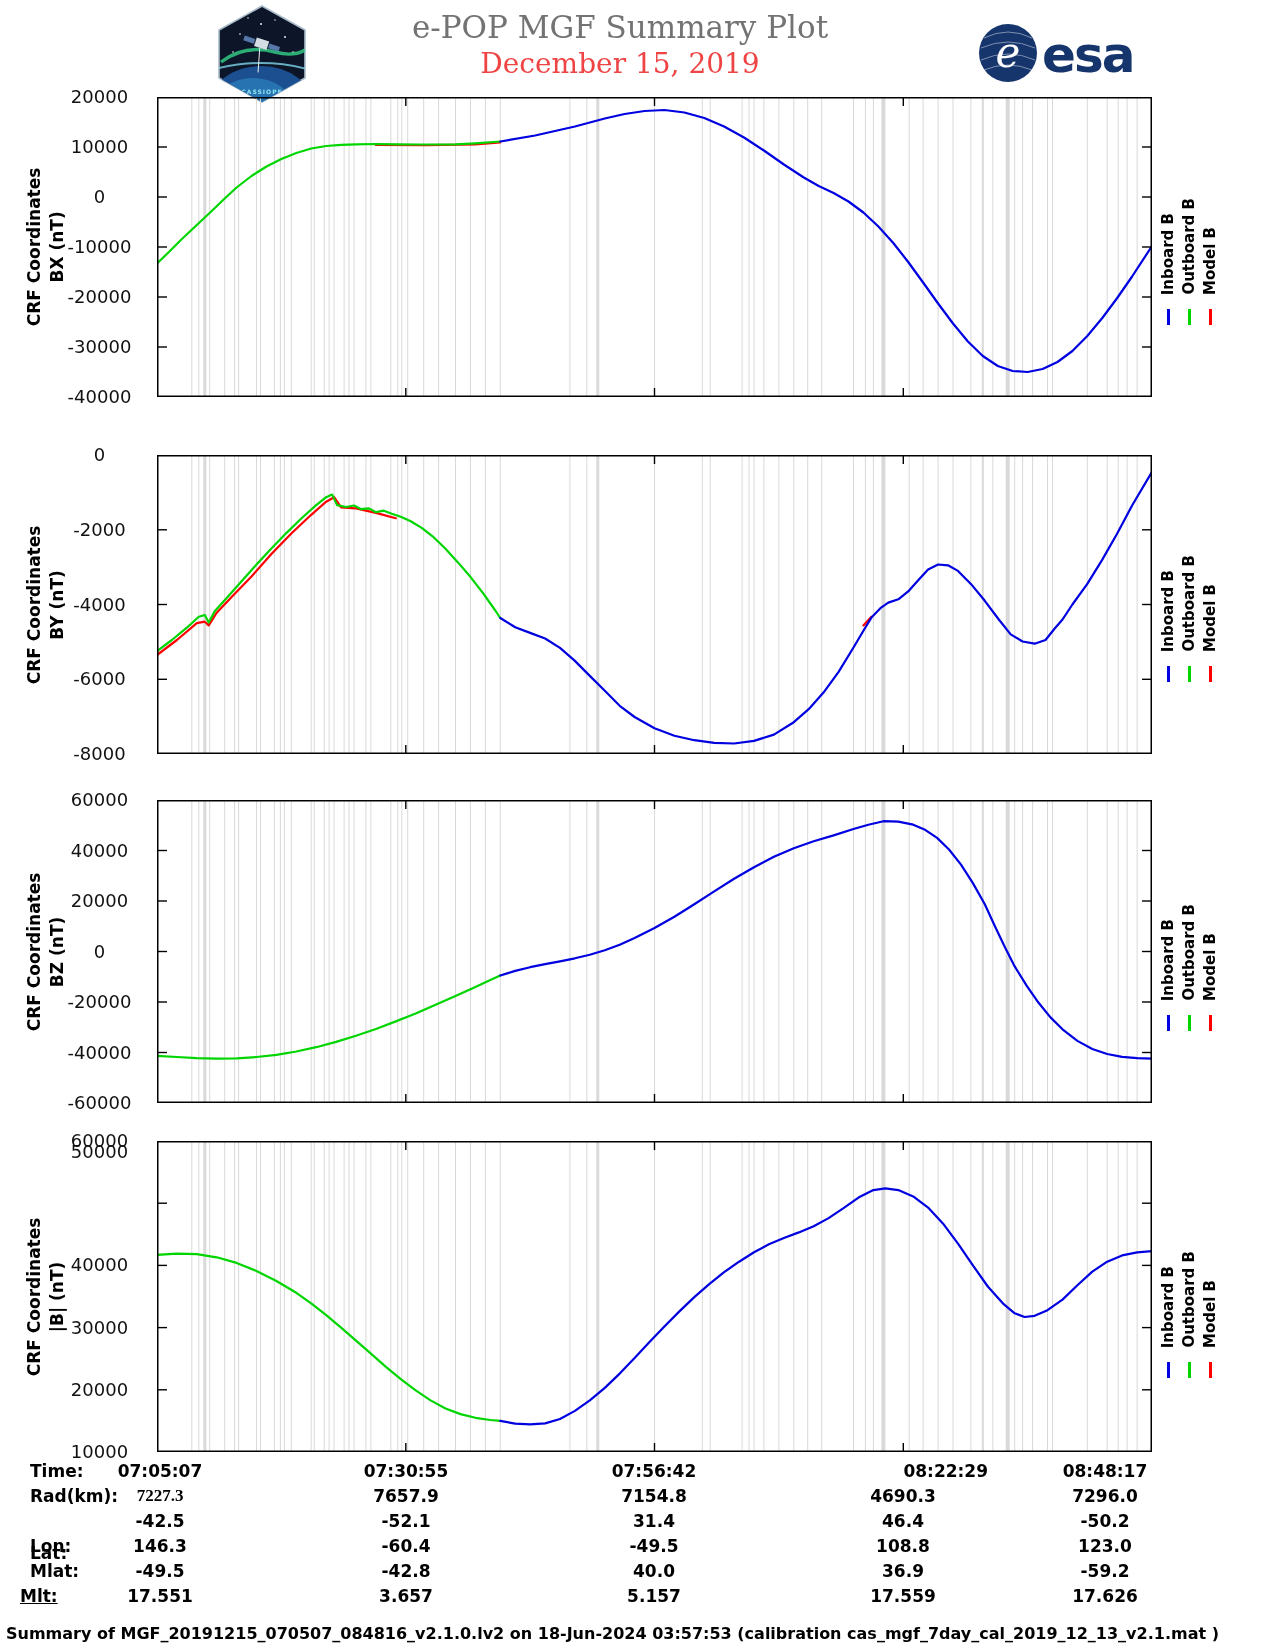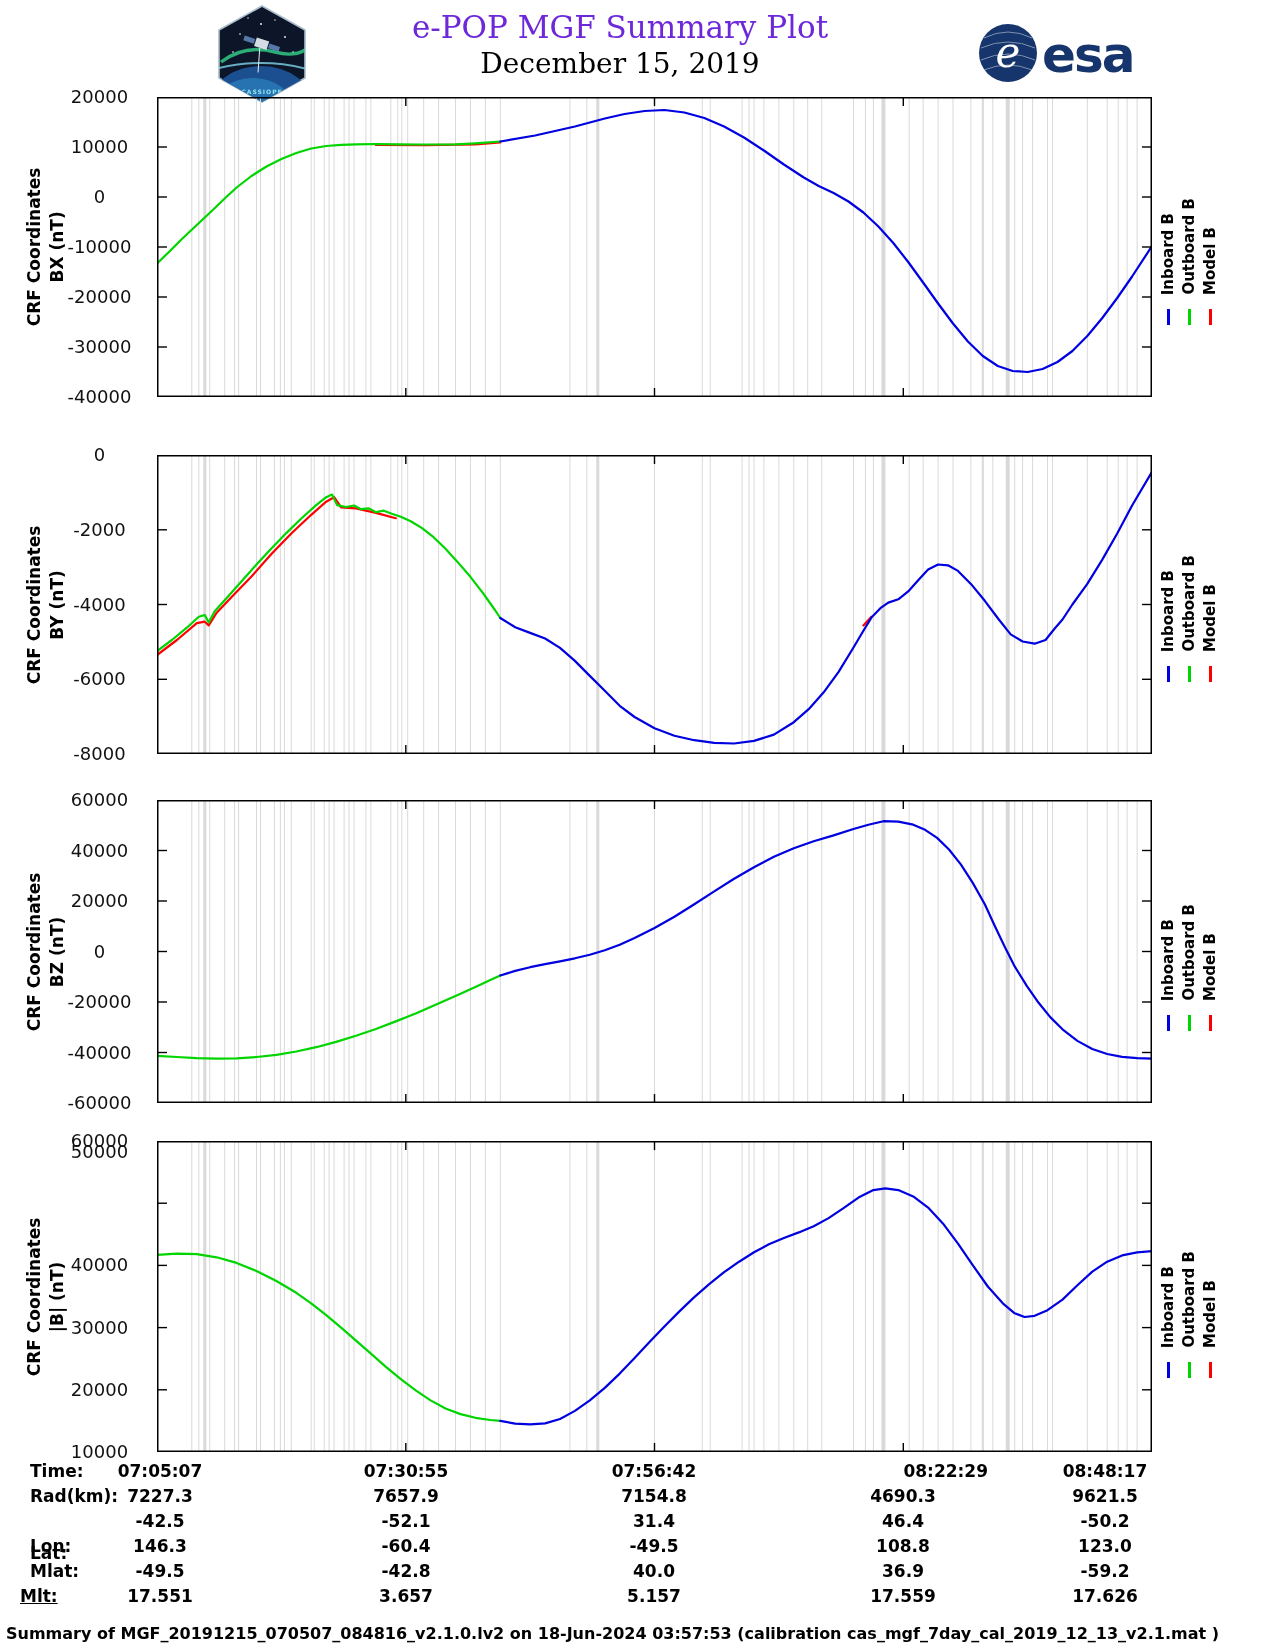--- a/index.html
+++ b/index.html
@@ -1,21 +1,21 @@
 <!DOCTYPE html>
 <html><head>
 <meta charset="utf-8">
 <style>
   html,body{margin:0;padding:0;background:#ffffff;}
   .page{position:relative;width:1275px;height:1650px;background:#fff;overflow:hidden;
         font-family:"DejaVu Sans","Liberation Sans",sans-serif;color:#111;}
   .title-block{position:absolute;left:250px;top:10px;width:740px;text-align:center;
         font-family:"DejaVu Serif","Liberation Serif",serif;}
-  .title-line{font-size:31px;line-height:1.15;color:#6d28d9;}
-  .date-line{font-size:28px;line-height:1.25;color:#000000;}
+  .title-line{font-size:31px;line-height:1.15;color:#737373;}
+  .date-line{font-size:28px;line-height:1.25;color:#ef4444;}
   .panel-ylabel{position:absolute;left:18px;width:56px;display:flex;align-items:center;justify-content:center;}
   .panel-ylabel .rot{transform:rotate(-90deg);white-space:nowrap;text-align:center;
         font-weight:bold;font-size:17px;line-height:1.35;color:#000;}
   .ytick-label{position:absolute;width:95px;text-align:center;font-size:18px;color:#111;line-height:22px;}
   .legend{position:absolute;display:flex;align-items:flex-end;gap:1px;}
   .legend-item{display:flex;flex-direction:column;align-items:center;width:20px;}
   .legend-item .lab{writing-mode:vertical-rl;transform:rotate(180deg);
         font-weight:bold;font-size:15px;color:#000;white-space:nowrap;}
   .legend-item .dash{width:3px;height:16px;margin-top:14px;}
   .tbl-label{position:absolute;font-weight:bold;font-size:17px;color:#000;}
@@ -558,25 +558,25 @@
     </div>
 
   <div id="ephemeris">
       <div class="tbl-label" style="left: 30px; top: 1461px;">Time:</div>
       <div class="tbl-cell" style="left: 75px; top: 1461px;">07:05:07</div>
       <div class="tbl-cell" style="left: 321px; top: 1461px;">07:30:55</div>
       <div class="tbl-cell" style="left: 569px; top: 1461px;">07:56:42</div>
       <div class="tbl-cell" style="left: 818px; top: 1461px; text-align: right;">08:22:29</div>
       <div class="tbl-cell" style="left: 1020px; top: 1461px;">08:48:17</div>
       <div class="tbl-label" style="left: 30px; top: 1486px;">Rad(km):</div>
-      <div class="tbl-cell" style="left: 75px; top: 1486px;">7227.3</div>
+      <div class="tbl-cell" style="left: 75px; top: 1486px; font-family: Liberation Serif, serif;">7227.3</div>
       <div class="tbl-cell" style="left: 321px; top: 1486px;">7657.9</div>
       <div class="tbl-cell" style="left: 569px; top: 1486px;">7154.8</div>
       <div class="tbl-cell" style="left: 818px; top: 1486px;">4690.3</div>
-      <div class="tbl-cell" style="left: 1020px; top: 1486px;">9621.5</div>
+      <div class="tbl-cell" style="left: 1020px; top: 1486px;">7296.0</div>
       <div class="tbl-label" style="left: 30px; top: 1511px; margin-top: 32px;">Lat:</div>
       <div class="tbl-cell" style="left: 75px; top: 1511px;">-42.5</div>
       <div class="tbl-cell" style="left: 321px; top: 1511px;">-52.1</div>
       <div class="tbl-cell" style="left: 569px; top: 1511px;">31.4</div>
       <div class="tbl-cell" style="left: 818px; top: 1511px;">46.4</div>
       <div class="tbl-cell" style="left: 1020px; top: 1511px;">-50.2</div>
       <div class="tbl-label" style="left: 30px; top: 1536px;">Lon:</div>
       <div class="tbl-cell" style="left: 75px; top: 1536px;">146.3</div>
       <div class="tbl-cell" style="left: 321px; top: 1536px;">-60.4</div>
       <div class="tbl-cell" style="left: 569px; top: 1536px;">-49.5</div>

